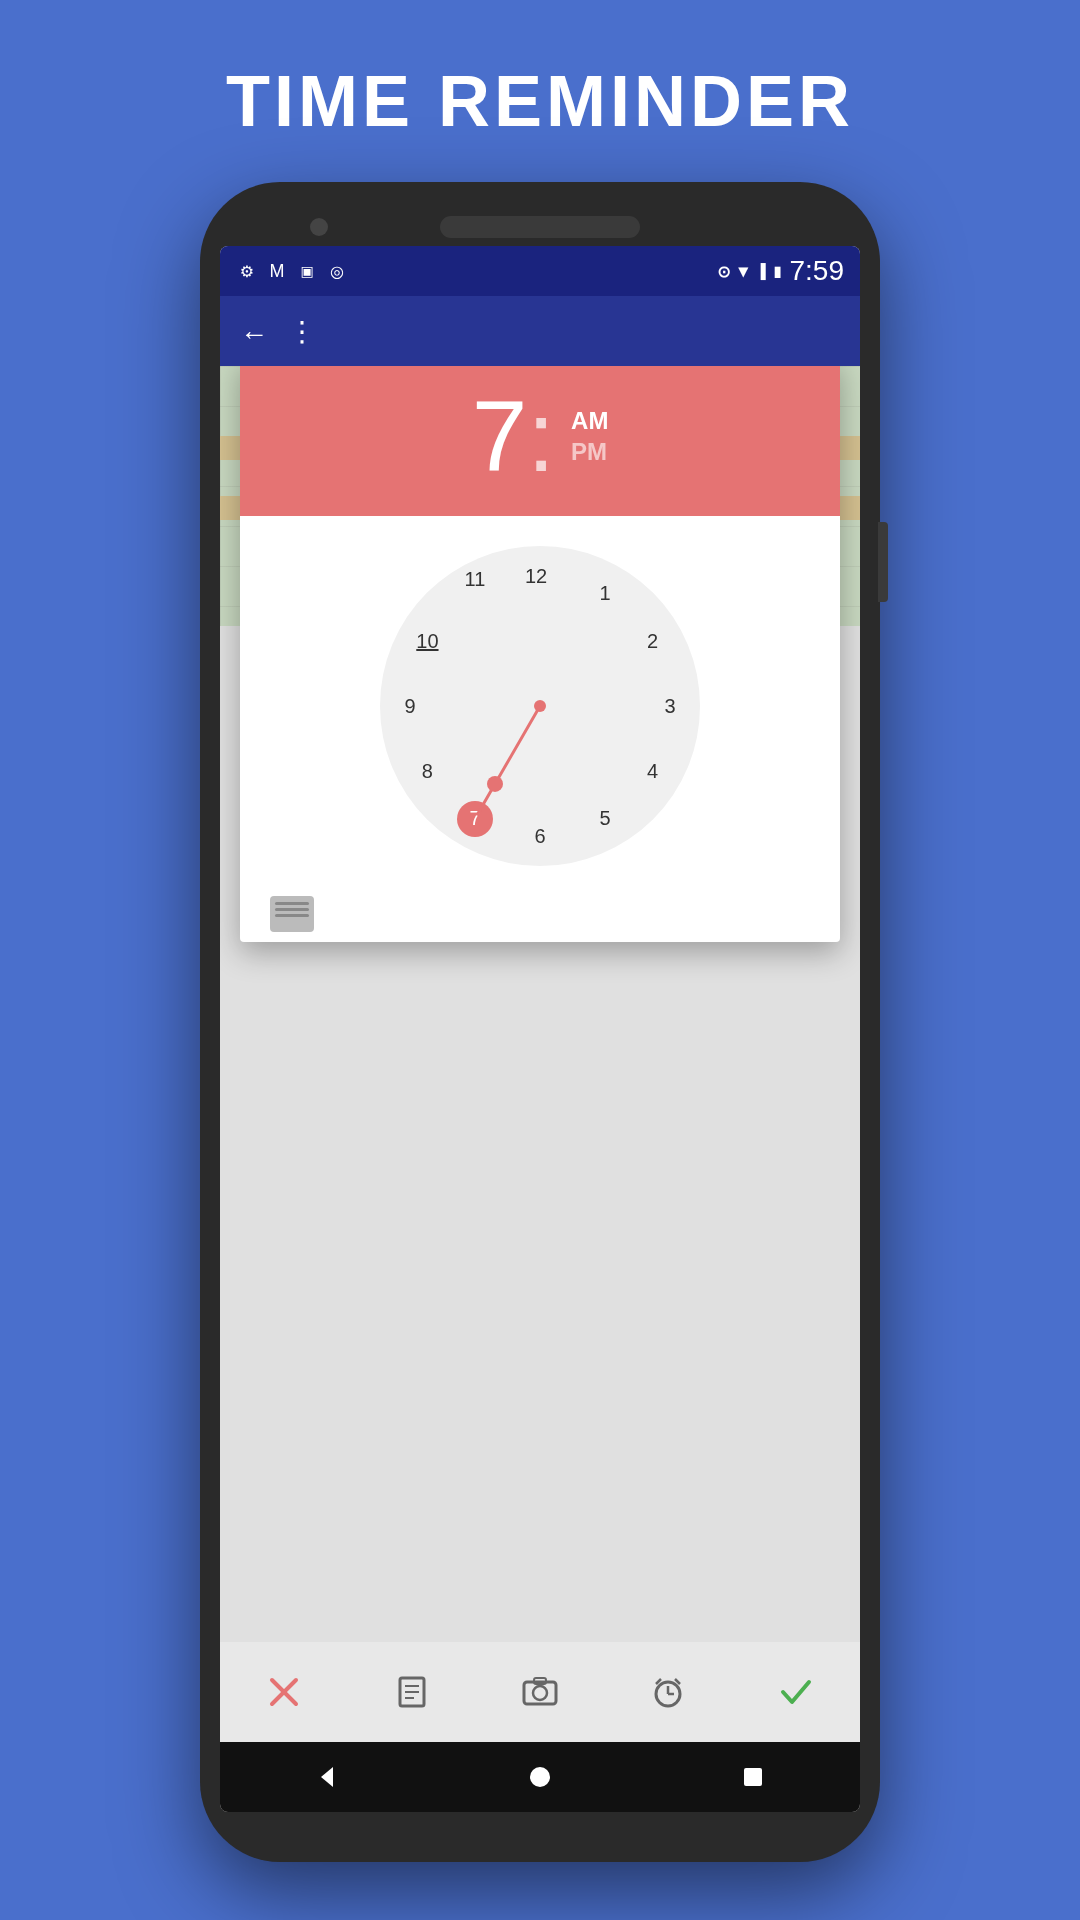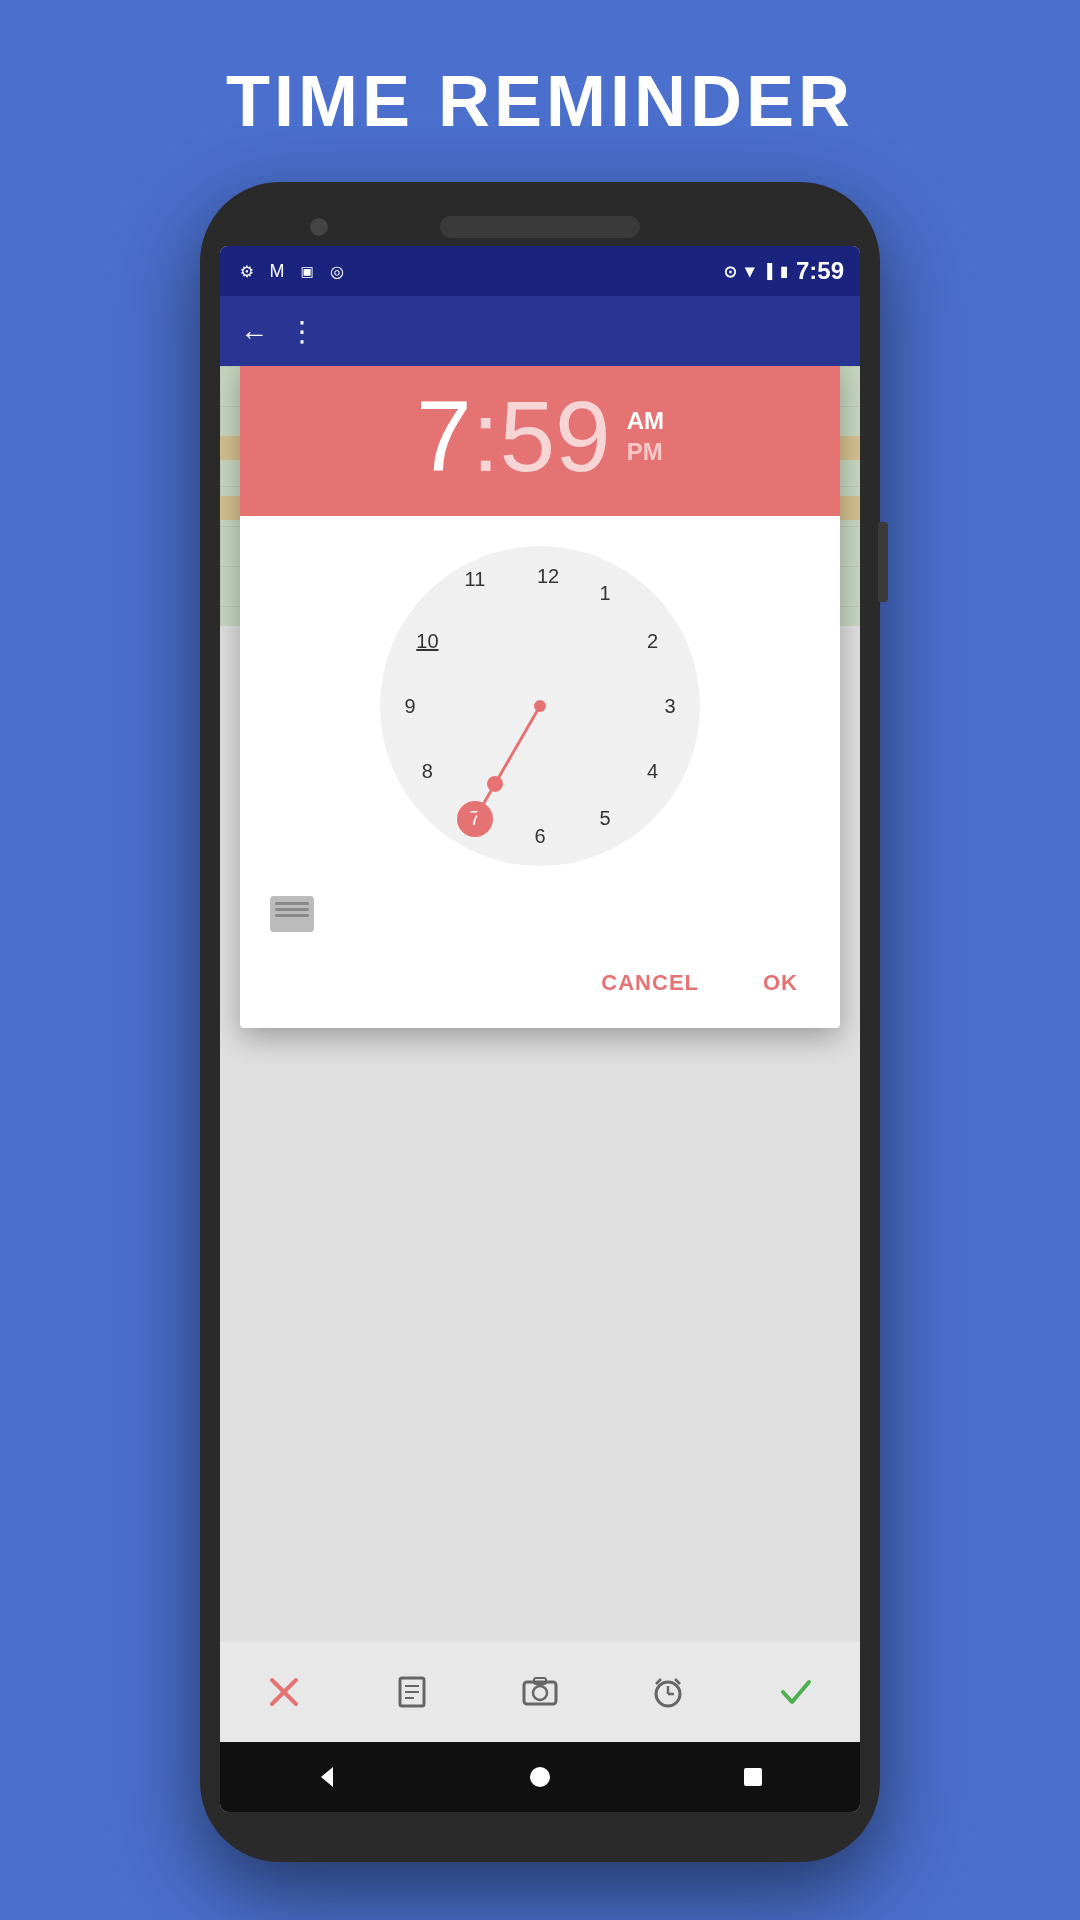--- a/index.html
+++ b/index.html
@@ -448,21 +448,21 @@
         <span class="status-icon">⚙</span>
         <span class="status-icon" style="font-size:18px;">M</span>
         <span class="status-icon" style="font-size:14px;">▣</span>
         <span class="status-icon" style="font-size:16px;">◎</span>
       </div>
       <div class="status-right">
         <span style="font-size:16px;">⊙</span>
         <span>▾</span>
         <span style="font-size:14px;">▐</span>
         <span style="font-size:14px;">▮</span>
-        <span style="font-size:24px; font-weight:bold;">7:59</span>
+        <span style="font-size:28px; font-weight:normal;">7:59</span>
       </div>
     </div>
 
     <div class="app-bar">
       <span class="app-bar-back">←</span>
       <span class="app-bar-menu">⋮</span>
     </div>
 
     <div style="position:relative; flex:1; overflow:hidden;">
 
@@ -483,34 +483,33 @@
           <span class="g-blue">G</span><span class="g-red">o</span><span class="g-yellow">o</span><span class="g-blue">g</span><span class="g-green">l</span><span class="g-red">e</span>
         </div>
       </div>
 
       <div class="dialog" style="top: -10px;">
 
         <div class="time-header">
           <div class="time-display">
             <span class="time-hours">7</span>
             <span class="time-colon">:</span>
-            <span class="time-minutes">59</span>
           </div>
           <div class="time-ampm">
             <span class="time-am">AM</span>
             <span class="time-pm">PM</span>
           </div>
         </div>
 
         <div class="clock-picker">
           <div class="clock-face" id="clock-face">
 
             <div class="clock-center-dot"></div>
 
-          <div class="clock-number" style="left: 168px; top: 30px;">12</div>
+          <div class="clock-number" style="left: 156px; top: 30px;">12</div>
               <div class="clock-number" style="left: 225px; top: 47.4167px;">1</div>
               <div class="clock-number" style="left: 272.583px; top: 95px;">2</div>
               <div class="clock-number" style="left: 290px; top: 160px;">3</div>
               <div class="clock-number" style="left: 272.583px; top: 225px;">4</div>
               <div class="clock-number" style="left: 225px; top: 272.583px;">5</div>
               <div class="clock-number" style="left: 160px; top: 290px;">6</div>
               <div class="clock-number selected" style="left: 95px; top: 272.583px;">7</div>
               <div class="clock-number" style="left: 47.4167px; top: 225px;">8</div>
               <div class="clock-number" style="left: 30px; top: 160px;">9</div>
               <div class="clock-number" style="left: 47.4167px; top: 95px; text-decoration: underline;">10</div>
@@ -523,24 +522,20 @@
         </div>
 
         <div class="keyboard-row">
           <div class="keyboard-icon">
             <div class="keyboard-row-line"></div>
             <div class="keyboard-row-line"></div>
             <div class="keyboard-row-line"></div>
           </div>
         </div>
 
-        <div class="dialog-buttons">
-          <button class="dialog-btn">CANCEL</button>
-          <button class="dialog-btn">OK</button>
-        </div>
       </div>
 
     </div>
 
     <div class="bottom-toolbar">
 
       <div class="toolbar-btn">
         <svg width="40" height="40" viewBox="0 0 40 40">
           <line x1="8" y1="8" x2="32" y2="32" stroke="#e57373" stroke-width="4" stroke-linecap="round"></line>
           <line x1="32" y1="8" x2="8" y2="32" stroke="#e57373" stroke-width="4" stroke-linecap="round"></line>

